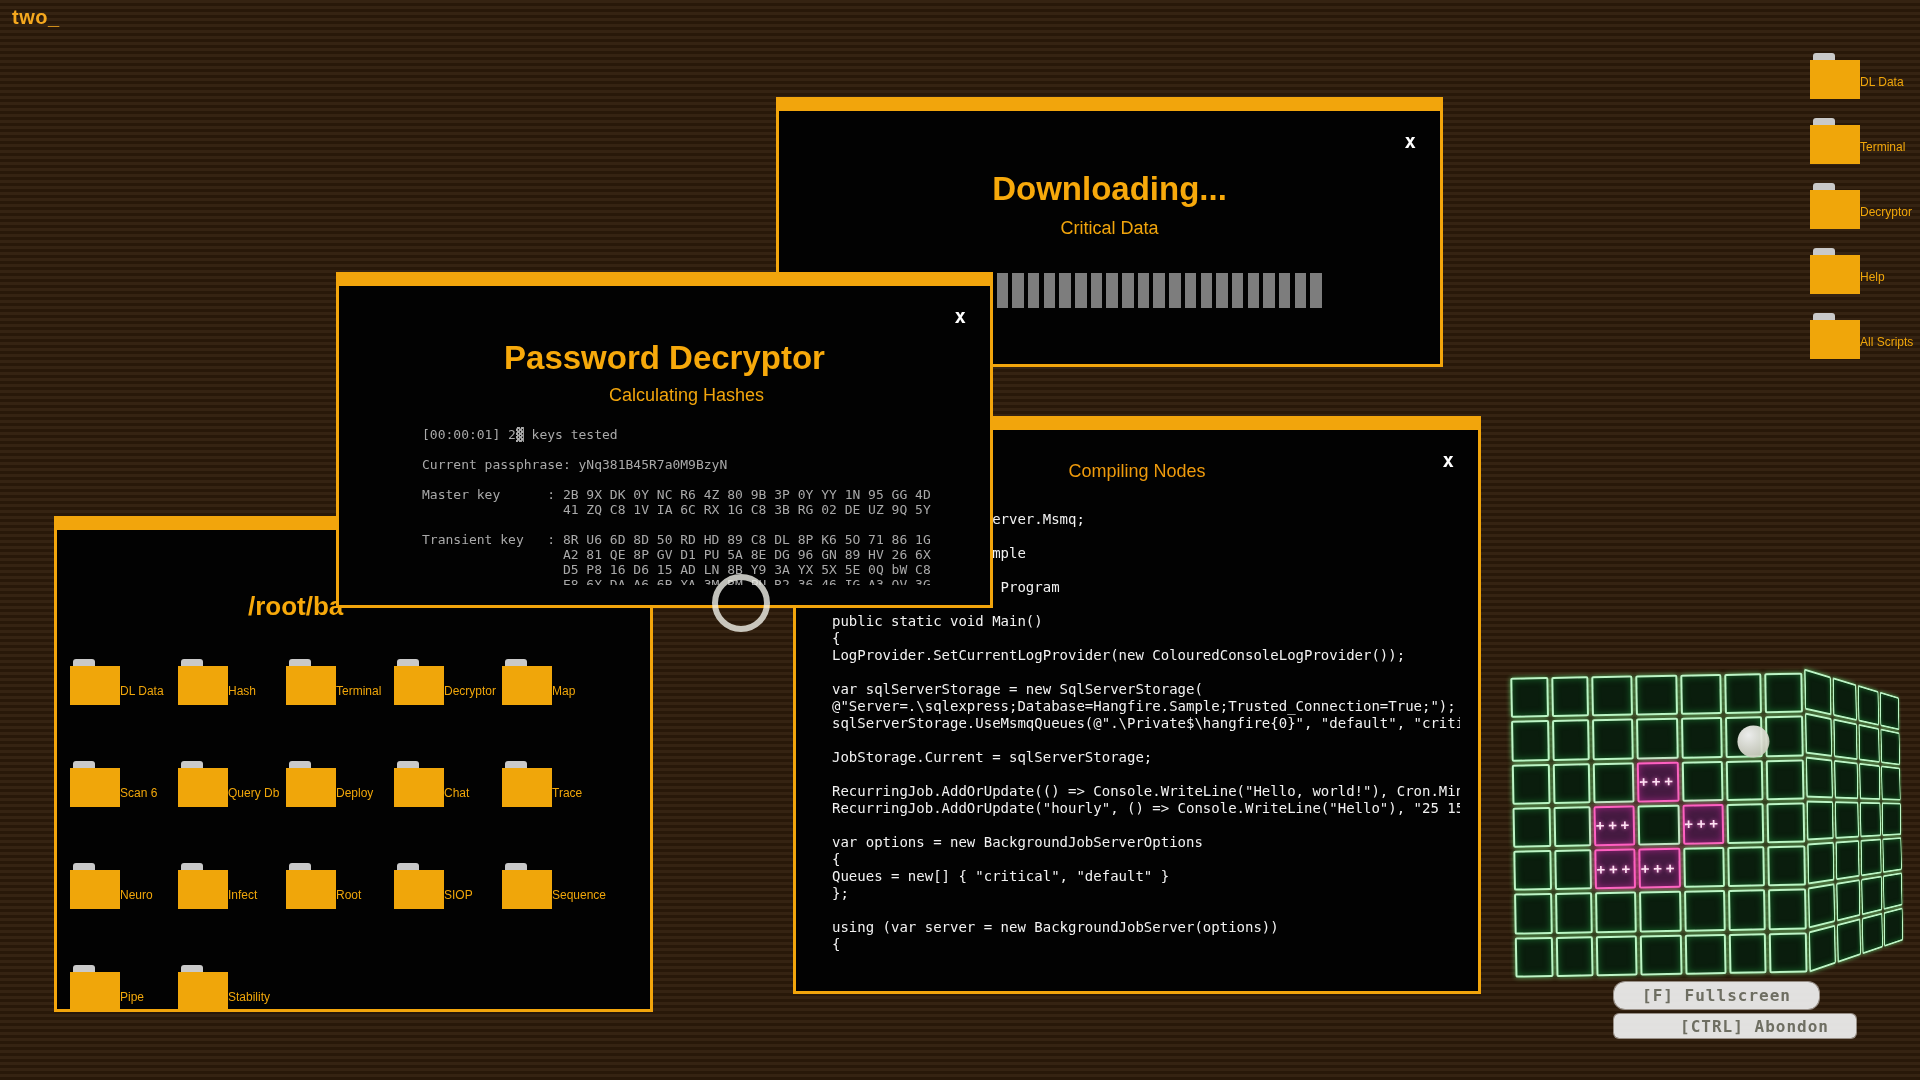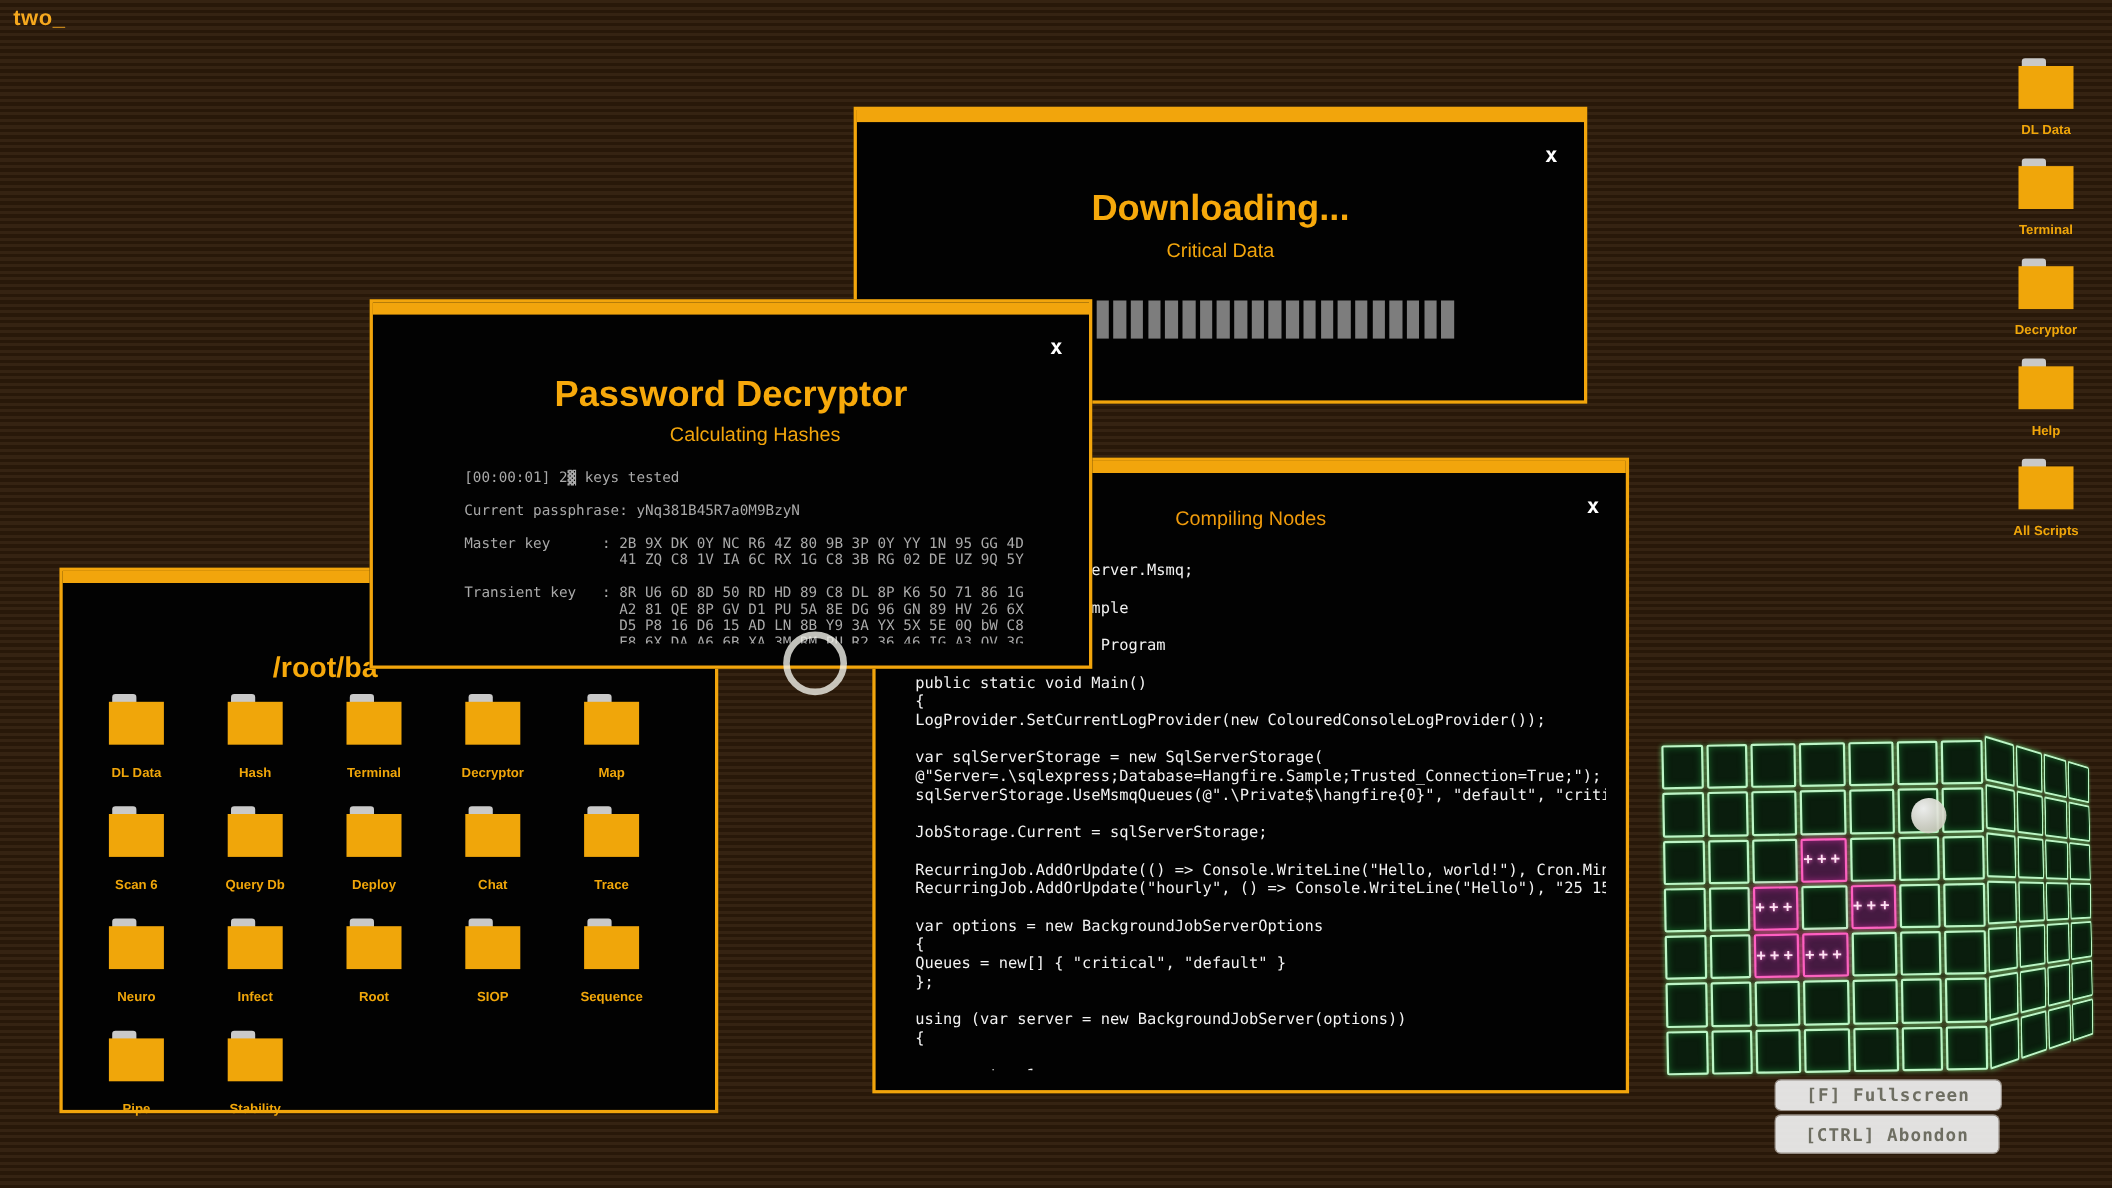--- a/index.html
+++ b/index.html
@@ -31,21 +31,21 @@
       font-family:"DejaVu Sans Mono",monospace;font-size:13px;line-height:15px;color:#A9A9A9;}
   
   #win-compiler{left:793px;top:416px;width:688px;height:578px;z-index:2;}
   #win-compiler .win-title{top:30px;font-size:18px;font-weight:normal;color:#EE9A0C;text-align:center;}
   #win-compiler pre{position:absolute;left:22px;top:78px;right:4px;bottom:4px;
       font-family:"DejaVu Sans Mono",monospace;font-size:14px;line-height:17px;color:#F2F2F2;}
   
   #win-files{left:54px;top:516px;width:599px;height:496px;z-index:1;}
   #win-files .win-title{left:191px;right:auto;text-align:left;top:60px;font-size:26px;}
   .files-grid{position:absolute;left:13px;top:112px;display:grid;grid-template-columns:repeat(5,108px);grid-auto-rows:102px;}
-  .folder-item{display:flex;flex-direction:column;align-items:center;width:108px;font-weight:bold;}
+  .folder-item{display:flex;flex-direction:row;align-items:center;width:108px;}
   .folder{width:50px;height:46px;position:relative;flex:none;}
   .folder .tab{position:absolute;top:0;left:3px;width:22px;height:12px;background:#C9C9C9;border-radius:3px 3px 0 0;}
   .folder .body{position:absolute;left:0;right:0;top:7px;bottom:0;background:#F0A60A;}
   .folder-label{margin-top:18px;font-size:12px;color:#F0A60A;white-space:nowrap;}
   
   .sidebar{position:absolute;left:1810px;top:53px;width:100px;display:flex;flex-direction:column;}
   .sidebar .folder-item{width:100px;margin-bottom:19px;}
   .sidebar .folder-label{margin-top:12px;}
   
   .cube{position:absolute;left:1513px;top:666px;width:420px;height:330px;transform:rotate(-1deg);z-index:1;}
@@ -61,22 +61,22 @@
       color:#FFE2F4;font-weight:bold;font-size:14px;letter-spacing:4px;line-height:17px;
       display:flex;flex-wrap:wrap;align-items:center;justify-content:center;
       text-shadow:0 0 4px #FF7AD2;font-family:"DejaVu Sans Mono",monospace;}
   .sphere{position:absolute;left:226px;top:60px;width:32px;height:32px;border-radius:50%;
       background:radial-gradient(circle at 35% 30%,#FFFFFF,#BEBEAC);opacity:.92;z-index:5;}
   
   .hud-btn{position:absolute;left:1614px;width:205px;height:27px;background:rgba(240,240,240,.93);
       border-radius:5px;display:flex;align-items:center;justify-content:center;
       color:#6E6E62;font-family:"DejaVu Sans Mono",monospace;font-weight:bold;font-size:16px;
       letter-spacing:1px;z-index:6;box-shadow:0 0 0 1px rgba(255,255,255,.5);}
-  #btn-fullscreen{top:982px;}
-  #btn-abandon{top:1014px;height:34px;width:203px;}
+  #btn-fullscreen{top:982px;border-radius:11px;}
+  #btn-abandon{top:1014px;height:24px;width:203px;padding-left:39px;}
   
   .ring{position:absolute;left:712px;top:574px;width:46px;height:46px;border-radius:50%;
       border:6px solid rgba(240,240,233,.8);z-index:9;}
 </style>
 </head>
 <body>
 
 <div class="prompt">two_</div>
 
 <div class="window" id="win-downloading">

